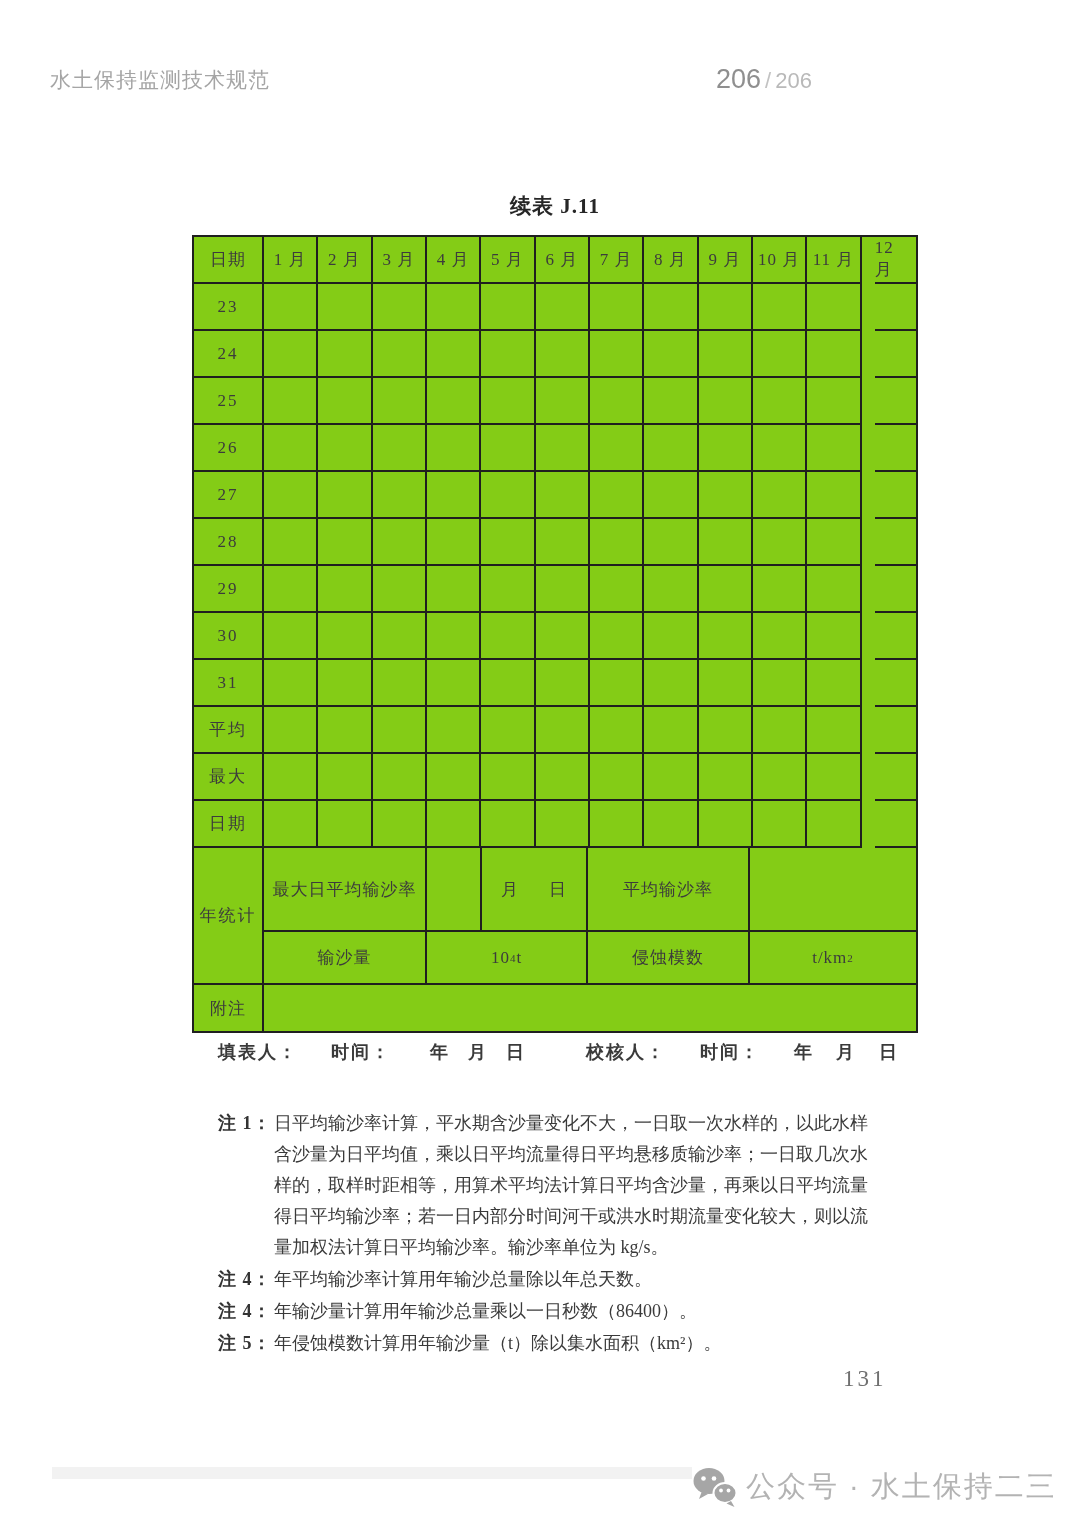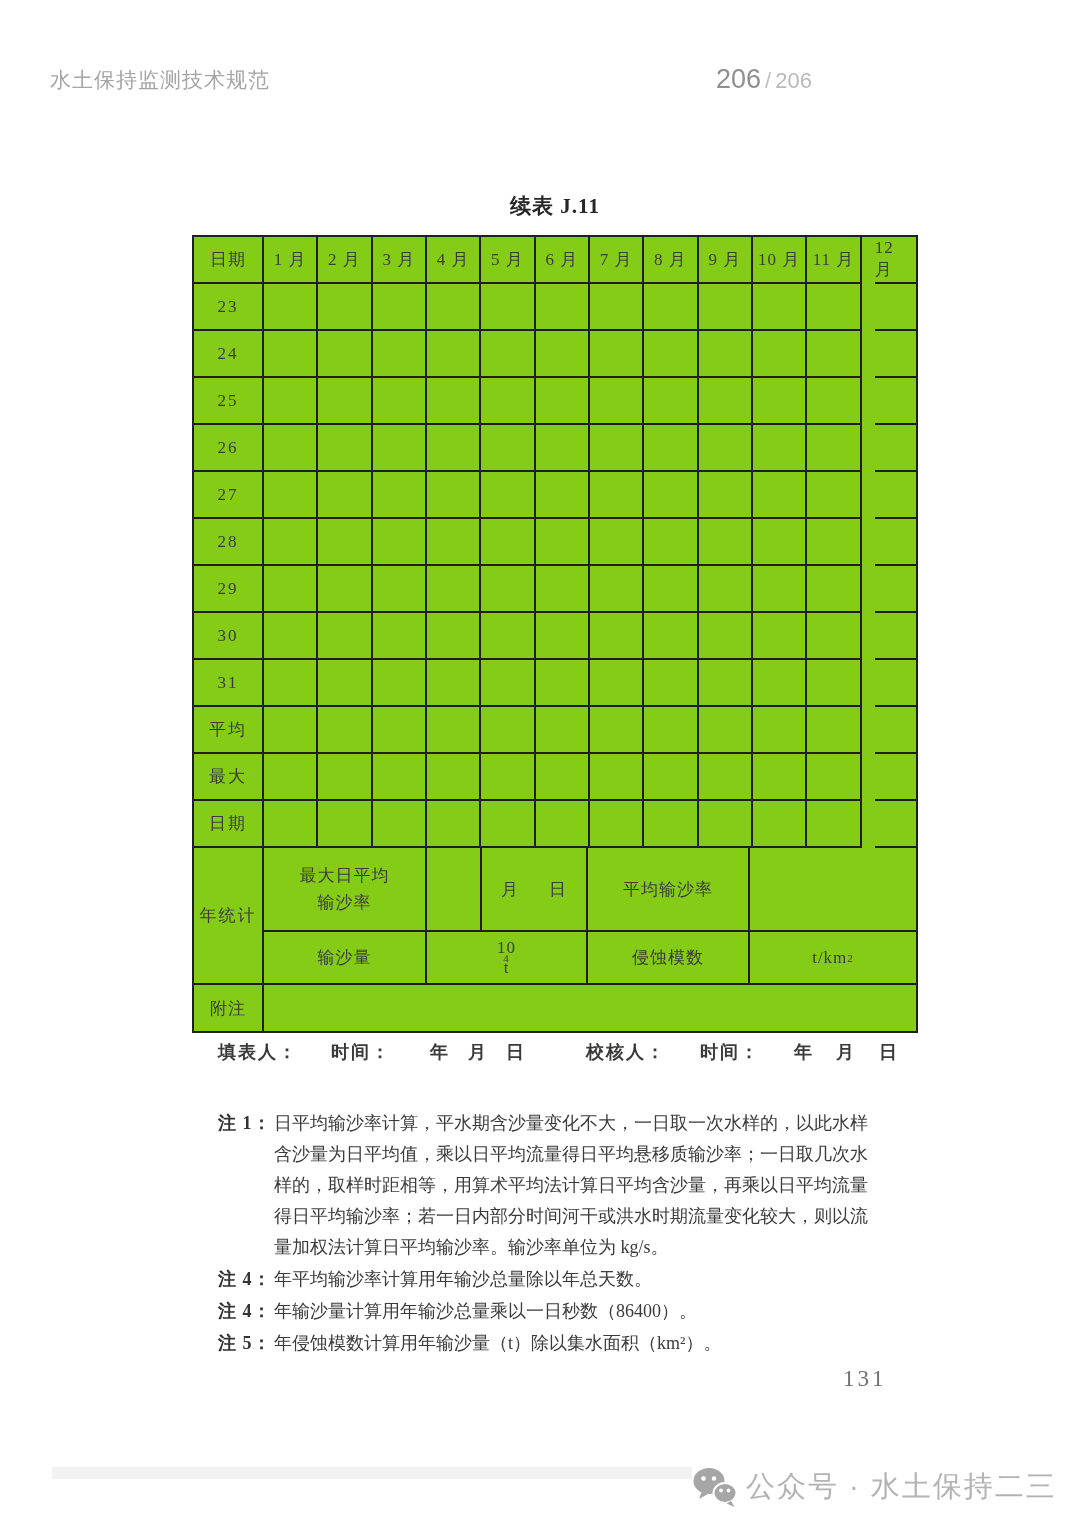--- a/index.html
+++ b/index.html
@@ -40,21 +40,21 @@
   .rowlab{letter-spacing:2px;}
   
   #gridB{grid-template-columns:70px 163px 55px 106px 162px 1fr;grid-template-rows:84px 53px;}
   .bcell{
     border-right:2px solid #1f1f1f;border-bottom:2px solid #1f1f1f;
     display:flex;align-items:center;justify-content:center;
     font-size:17px;box-sizing:border-box;color:#3c3c3c;letter-spacing:1px;
   }
   .bcell.noR{border-right:none;}
   .b-rowspan{grid-row:1/3;letter-spacing:2px;}
-  .b-twolines{flex-direction:column;line-height:27px;}
+  .b-twolines{line-height:27px;}
   .gap30{margin-left:30px;}
   sup{font-size:11px;line-height:0;vertical-align:6px;}
   
   #gridC{grid-template-columns:70px 1fr;grid-template-rows:46px;}
   .ccell{
     border-right:2px solid #1f1f1f;display:flex;align-items:center;justify-content:center;
     font-size:17px;box-sizing:border-box;color:#3c3c3c;letter-spacing:1px;
   }
   .ccell.noR{border-right:none;}
   
@@ -270,21 +270,21 @@
     </div>
     <div class="bcell"></div>
     <div class="bcell">
       <span>月</span>
       <span class="gap30">日</span>
     </div>
     <div class="bcell">平均输沙率</div>
     <div class="bcell noR"></div>
 
     <div class="bcell">输沙量</div>
-    <div class="bcell" style="grid-column:3/5;flex-direction:column;">
+    <div class="bcell" style="grid-column:3/5;">
       <span>10</span>
         <sup>4</sup>
         <span>t</span>
     </div>
     <div class="bcell">侵蚀模数</div>
     <div class="bcell noR">
       <span>t/km</span>
         <sup>2</sup>
     </div>
   </div>

